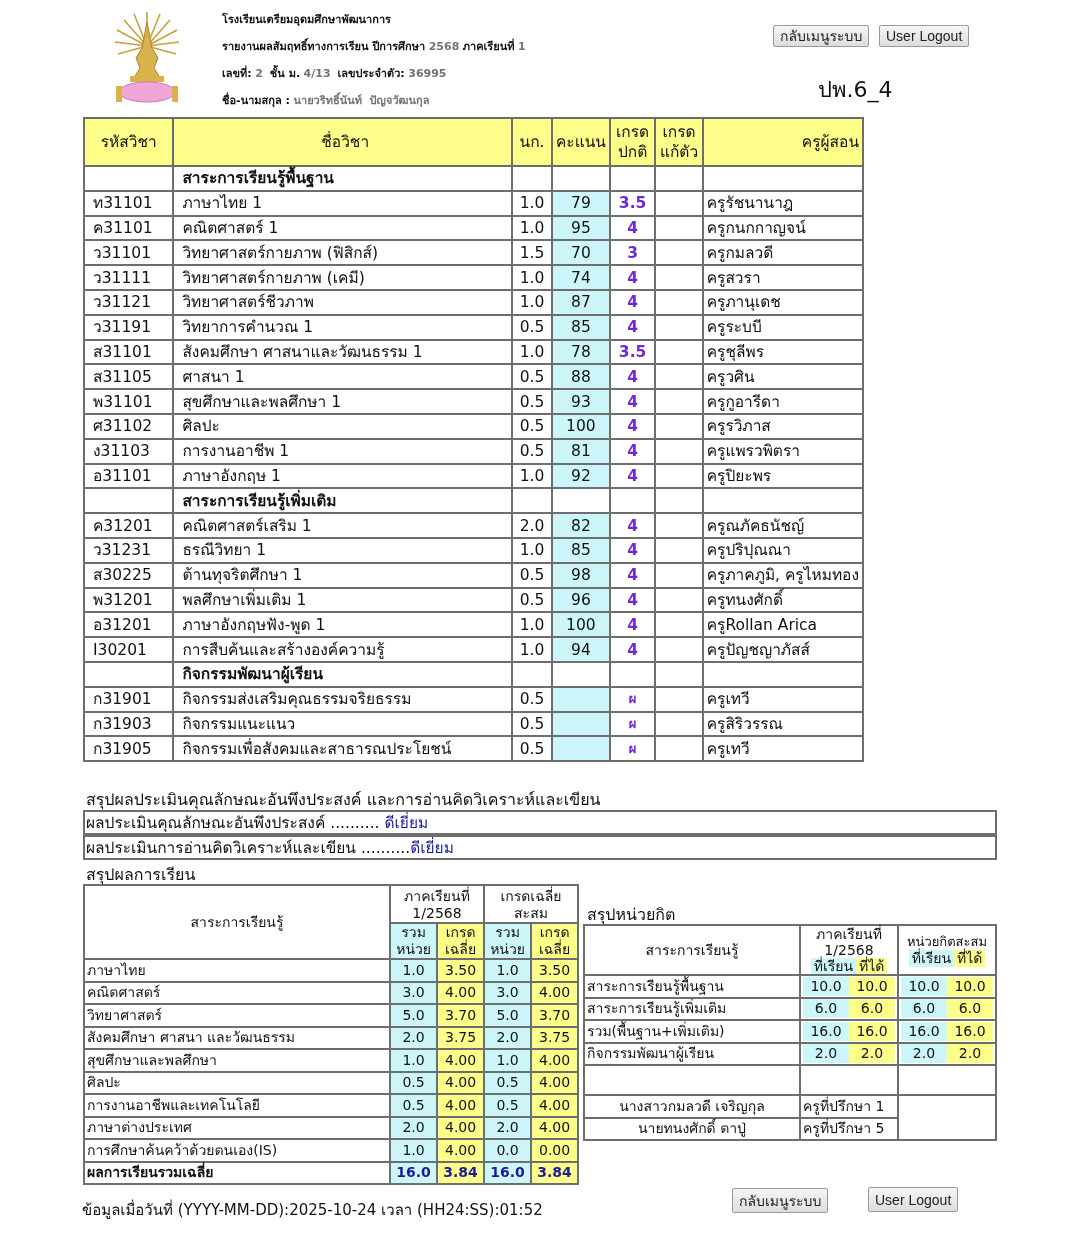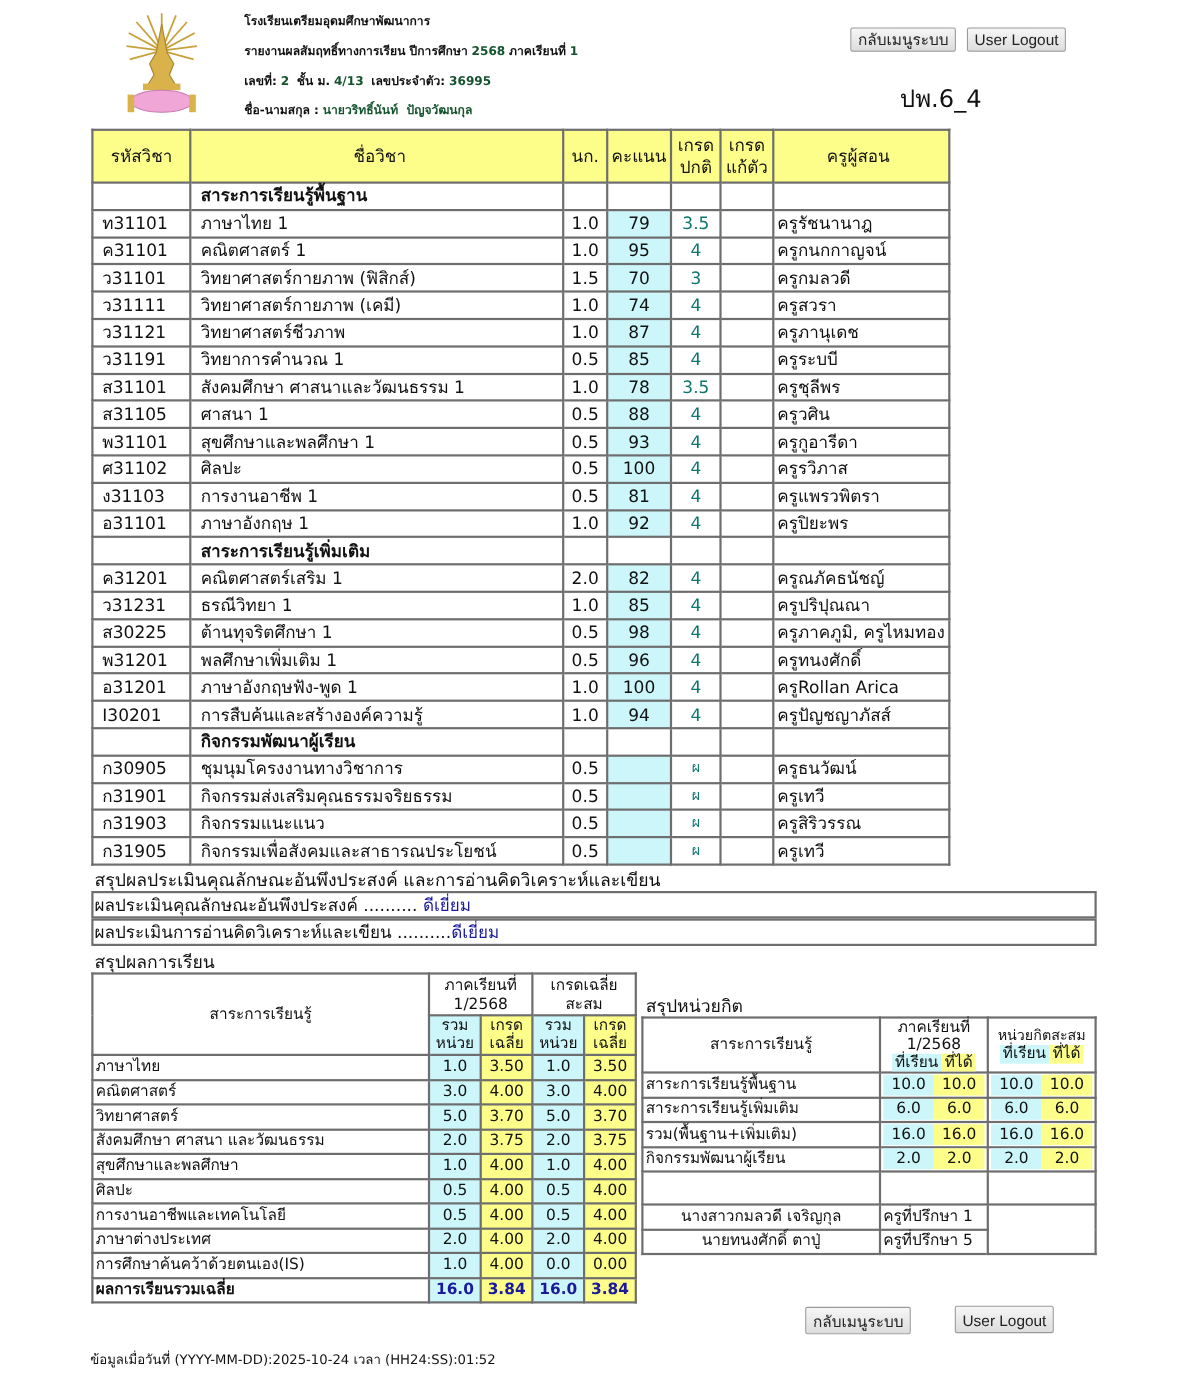--- a/index.html
+++ b/index.html
@@ -1,32 +1,32 @@
 <!DOCTYPE html>
 <html><head>
 <meta charset="utf-8">
 <style>
   html, body { margin:0; padding:0; background:#ffffff; }
   body { width:1080px; height:1252px; position:relative; font-family:"DejaVu Sans","Liberation Sans",sans-serif; color:#111; overflow:hidden; }
   .abs { position:absolute; }
   .logo { left:112px; top:8px; width:70px; height:102px; }
   .hdr { left:222px; width:540px; text-align:left; font-size:11px; line-height:27px; }
-  .hdr .v { color:#14532d; }
+  .hdr .v { color:#737373; }
   .hdr b { font-weight:bold; }
   .btn { border:1px solid #9a9a9a; border-radius:2px; background:linear-gradient(#f6f6f6,#dddddd); font-family:"Liberation Sans",sans-serif; font-size:14px; color:#222; padding:0 6px; height:22px; line-height:20px; cursor:pointer; box-sizing:border-box; }
   .form-code { left:818px; top:72px; font-size:22px; }
   table { border-collapse:collapse; }
   table.main { position:absolute; left:83px; top:117px; width:781px; font-size:15.5px; }
   table.main th, table.main td { border:2px solid #6e6e6e; height:22.8px; padding:0 3px; line-height:20px; white-space:nowrap; }
   table.main th { background:#fdfd8a; font-weight:normal; height:46px; line-height:20px; }
   .c-code { width:86px; text-align:left; padding-left:8px !important; }
   .c-name { width:358px; text-align:left; padding-left:8px !important; }
   .c-cr { width:36px; text-align:center; }
   .c-sc { width:48px; text-align:center; background:#ccf6fa; }
-  .c-gr { width:40px; text-align:center; color:#0f766e; }
+  .c-gr { width:40px; text-align:center; color:#6d28d9;font-weight:bold; }
   .c-rg { width:40px; text-align:center; }
   .c-tch { text-align:left; }
   .grp td.c-name { font-weight:bold; }
   .grp td.c-sc { background:#fff; }
   .sm-g { font-size:13px; }
   .hdr-sc { background:#fdfd8a !important; }
   .sec-title { font-size:16px; }
   .eval { position:absolute; left:83px; width:914px; border:2px solid #6e6e6e; box-sizing:border-box; height:25px; font-size:15.5px; line-height:22px; padding-left:1px; }
   .eval .v { color:#1a1a9c; }
   table.sum { position:absolute; left:83px; top:884px; width:496px; font-size:14px; }
@@ -97,21 +97,21 @@
 
 <table class="main">
   <thead>
     <tr>
       <th class="c-code" style="text-align:center;padding-left:3px!important;">รหัสวิชา</th>
       <th class="c-name" style="text-align:center;">ชื่อวิชา</th>
       <th class="c-cr">นก.</th>
       <th class="c-sc hdr-sc">คะแนน</th>
       <th class="c-gr" style="color:#111;"><span>เกรด</span><br><span>ปกติ</span></th>
       <th class="c-rg"><span>เกรด</span><br><span>แก้ตัว</span></th>
-      <th class="c-tch" style="text-align:left;padding-left:48px;">ครูผู้สอน</th>
+      <th class="c-tch" style="text-align:right;padding-left:48px;">ครูผู้สอน</th>
     </tr>
   </thead>
   <tbody id="grades-body">
       <tr class="grp">
       <td class="c-code"></td>
       <td class="c-name">สาระการเรียนรู้พื้นฐาน</td>
       <td class="c-cr"></td>
         <td class="c-sc"></td>
       <td class="c-gr"></td>
         <td class="c-rg"></td>
@@ -289,29 +289,20 @@
         <td class="c-tch">ครูปัญชญาภัสส์</td>
       </tr>
       <tr class="grp">
       <td class="c-code"></td>
       <td class="c-name">กิจกรรมพัฒนาผู้เรียน</td>
       <td class="c-cr"></td>
         <td class="c-sc"></td>
       <td class="c-gr"></td>
         <td class="c-rg"></td>
         <td class="c-tch"></td>
-      </tr>
-      <tr>
-        <td class="c-code">ก30905</td>
-        <td class="c-name">ชุมนุมโครงงานทางวิชาการ</td>
-        <td class="c-cr">0.5</td>
-        <td class="c-sc"></td>
-        <td class="c-gr sm-g">ผ</td>
-        <td class="c-rg"></td>
-        <td class="c-tch">ครูธนวัฒน์</td>
       </tr>
       <tr>
         <td class="c-code">ก31901</td>
         <td class="c-name">กิจกรรมส่งเสริมคุณธรรมจริยธรรม</td>
         <td class="c-cr">0.5</td>
         <td class="c-sc"></td>
         <td class="c-gr sm-g">ผ</td>
         <td class="c-rg"></td>
         <td class="c-tch">ครูเทวี</td>
       </tr>
@@ -529,15 +520,15 @@
     <td>ครูที่ปรึกษา 1</td>
     <td rowspan="2"></td>
   </tr>
   <tr>
     <td style="text-align:center;">นายทนงศักดิ์ ตาปู่</td>
     <td>ครูที่ปรึกษา 5</td>
   </tr>
 </tbody>
   </table>
 
-<div class="abs" style="left:82px; top:1226px; font-size:12px;">ข้อมูลเมื่อวันที่ (YYYY-MM-DD):2025-10-24  เวลา (HH24:SS):01:52</div>
+<div class="abs" style="left:82px; top:1198px; font-size:15px;">ข้อมูลเมื่อวันที่ (YYYY-MM-DD):2025-10-24  เวลา (HH24:SS):01:52</div>
 <button class="abs btn" style="left:732px; top:1188px; height:25px;">กลับเมนูระบบ</button>
 <button class="abs btn" style="left:868px; top:1187px; height:25px;">User Logout</button>
 
 </body></html>

